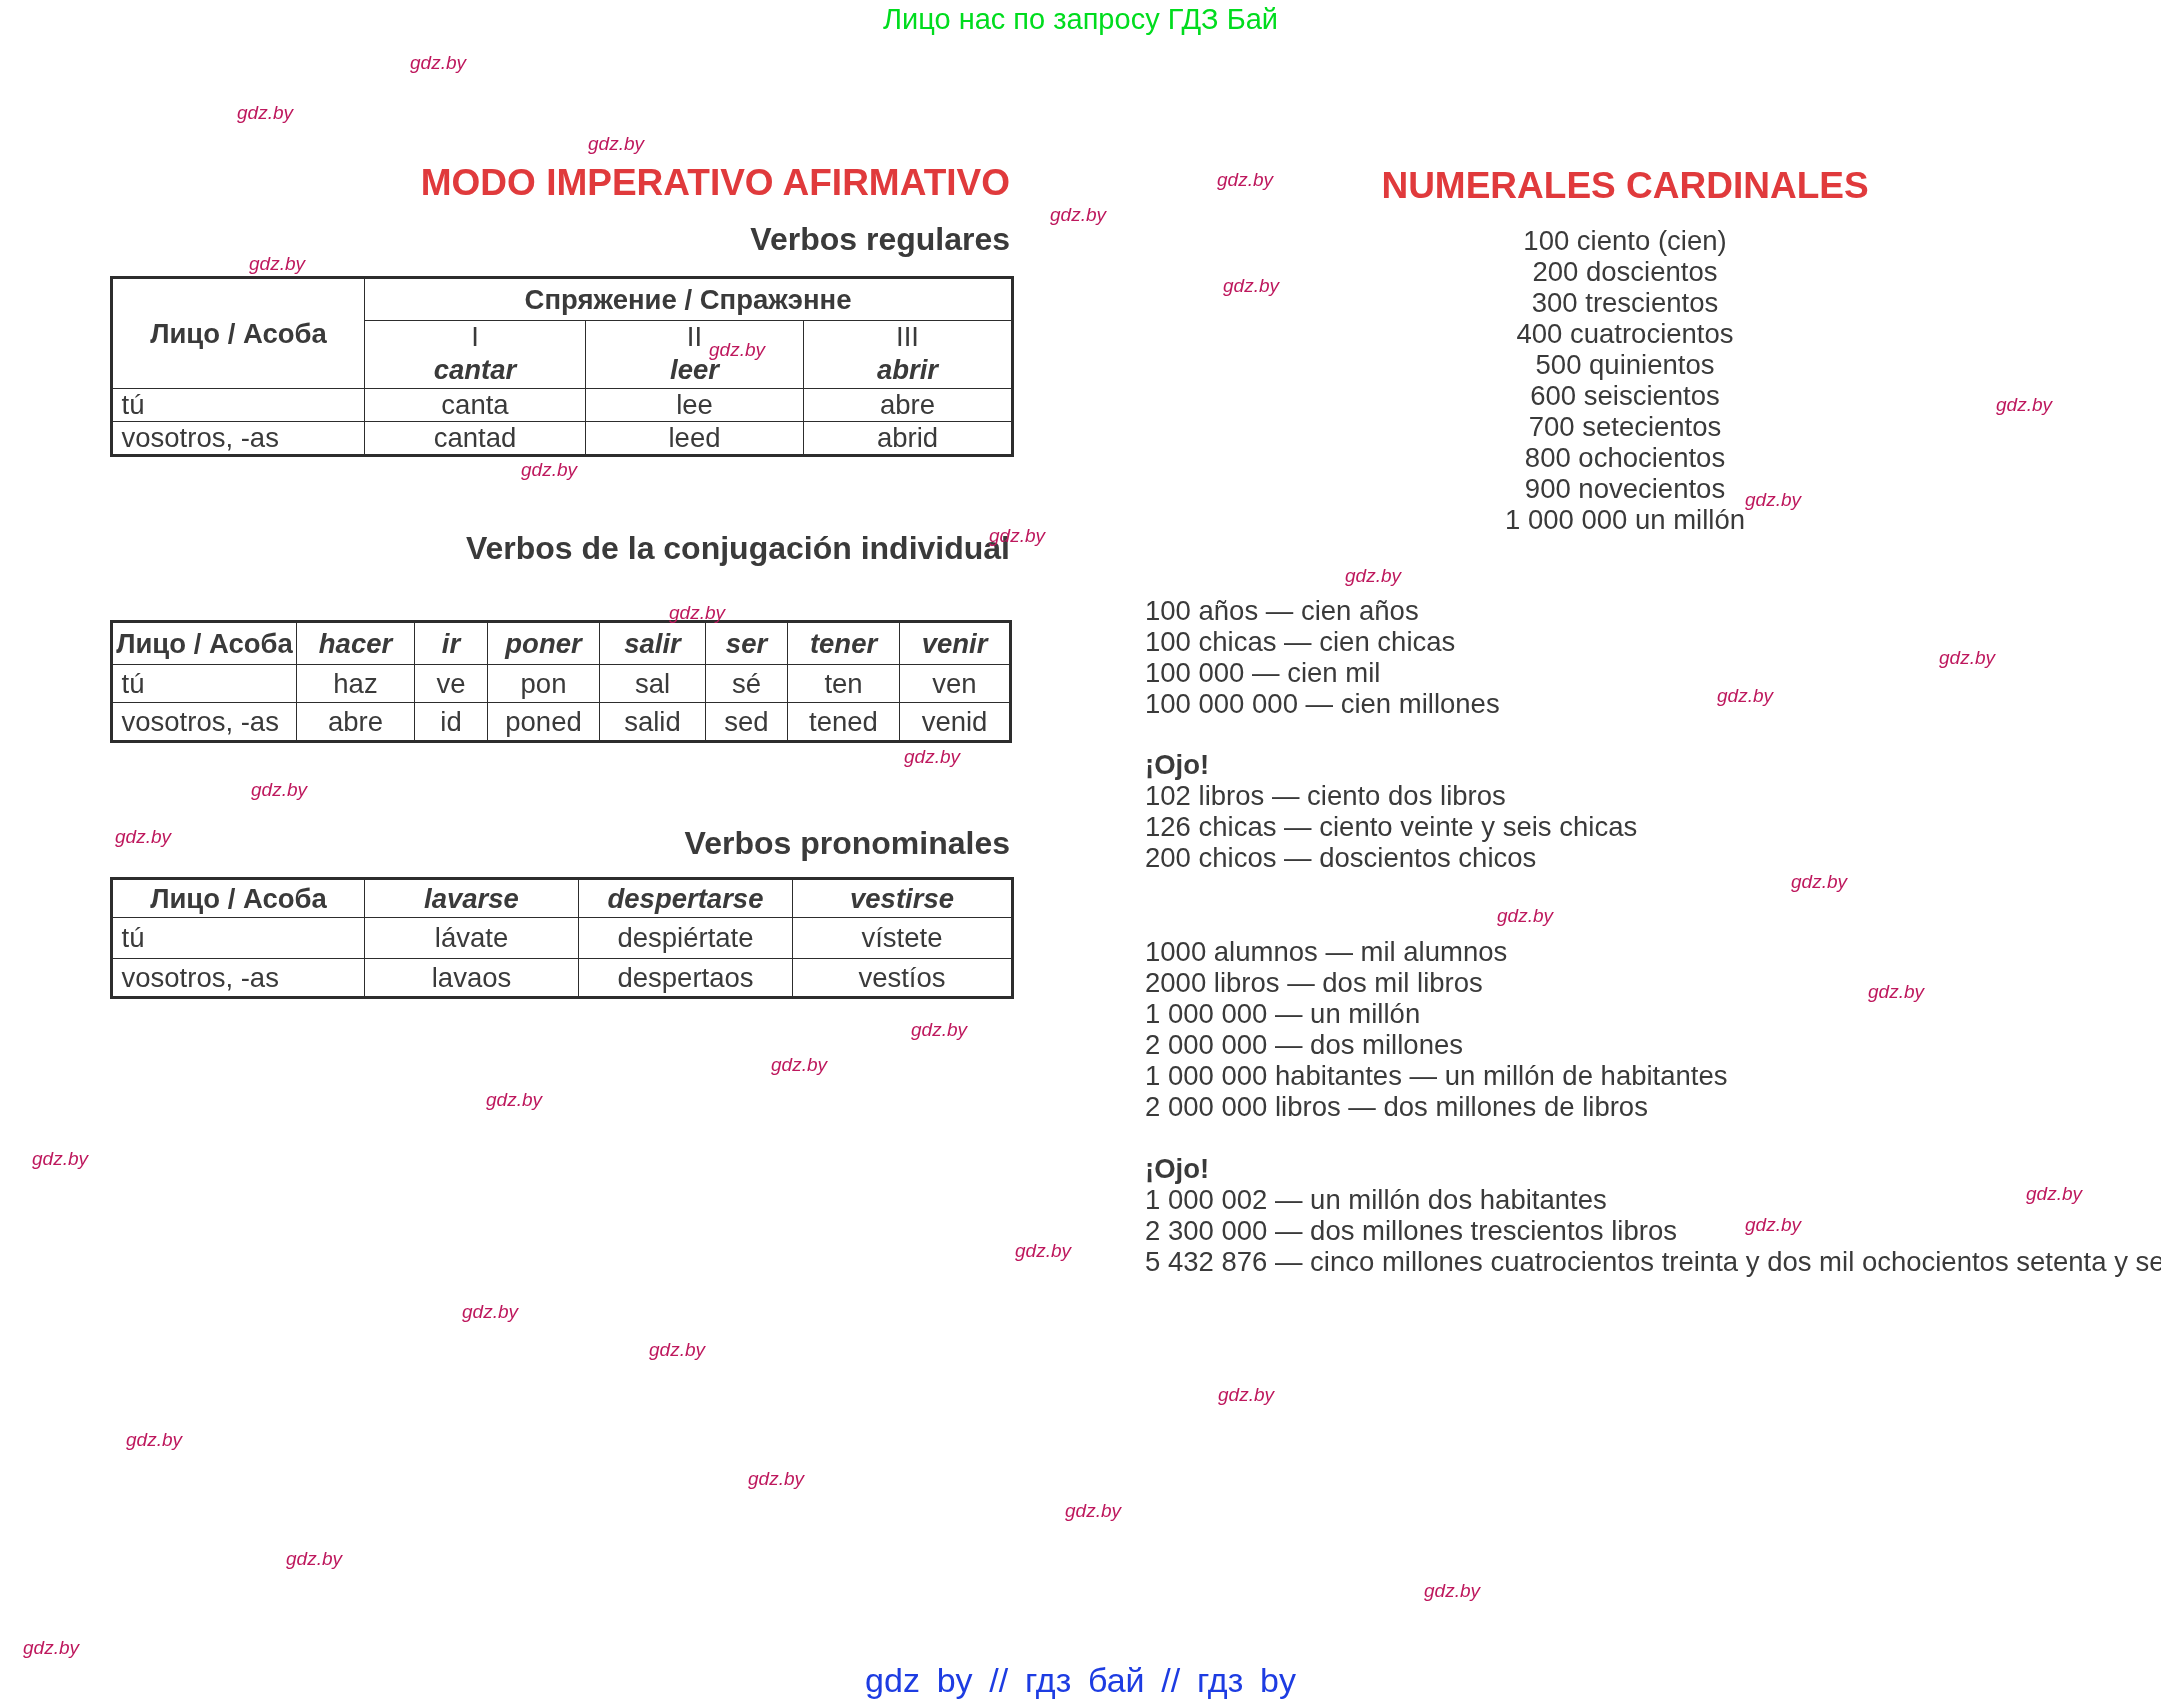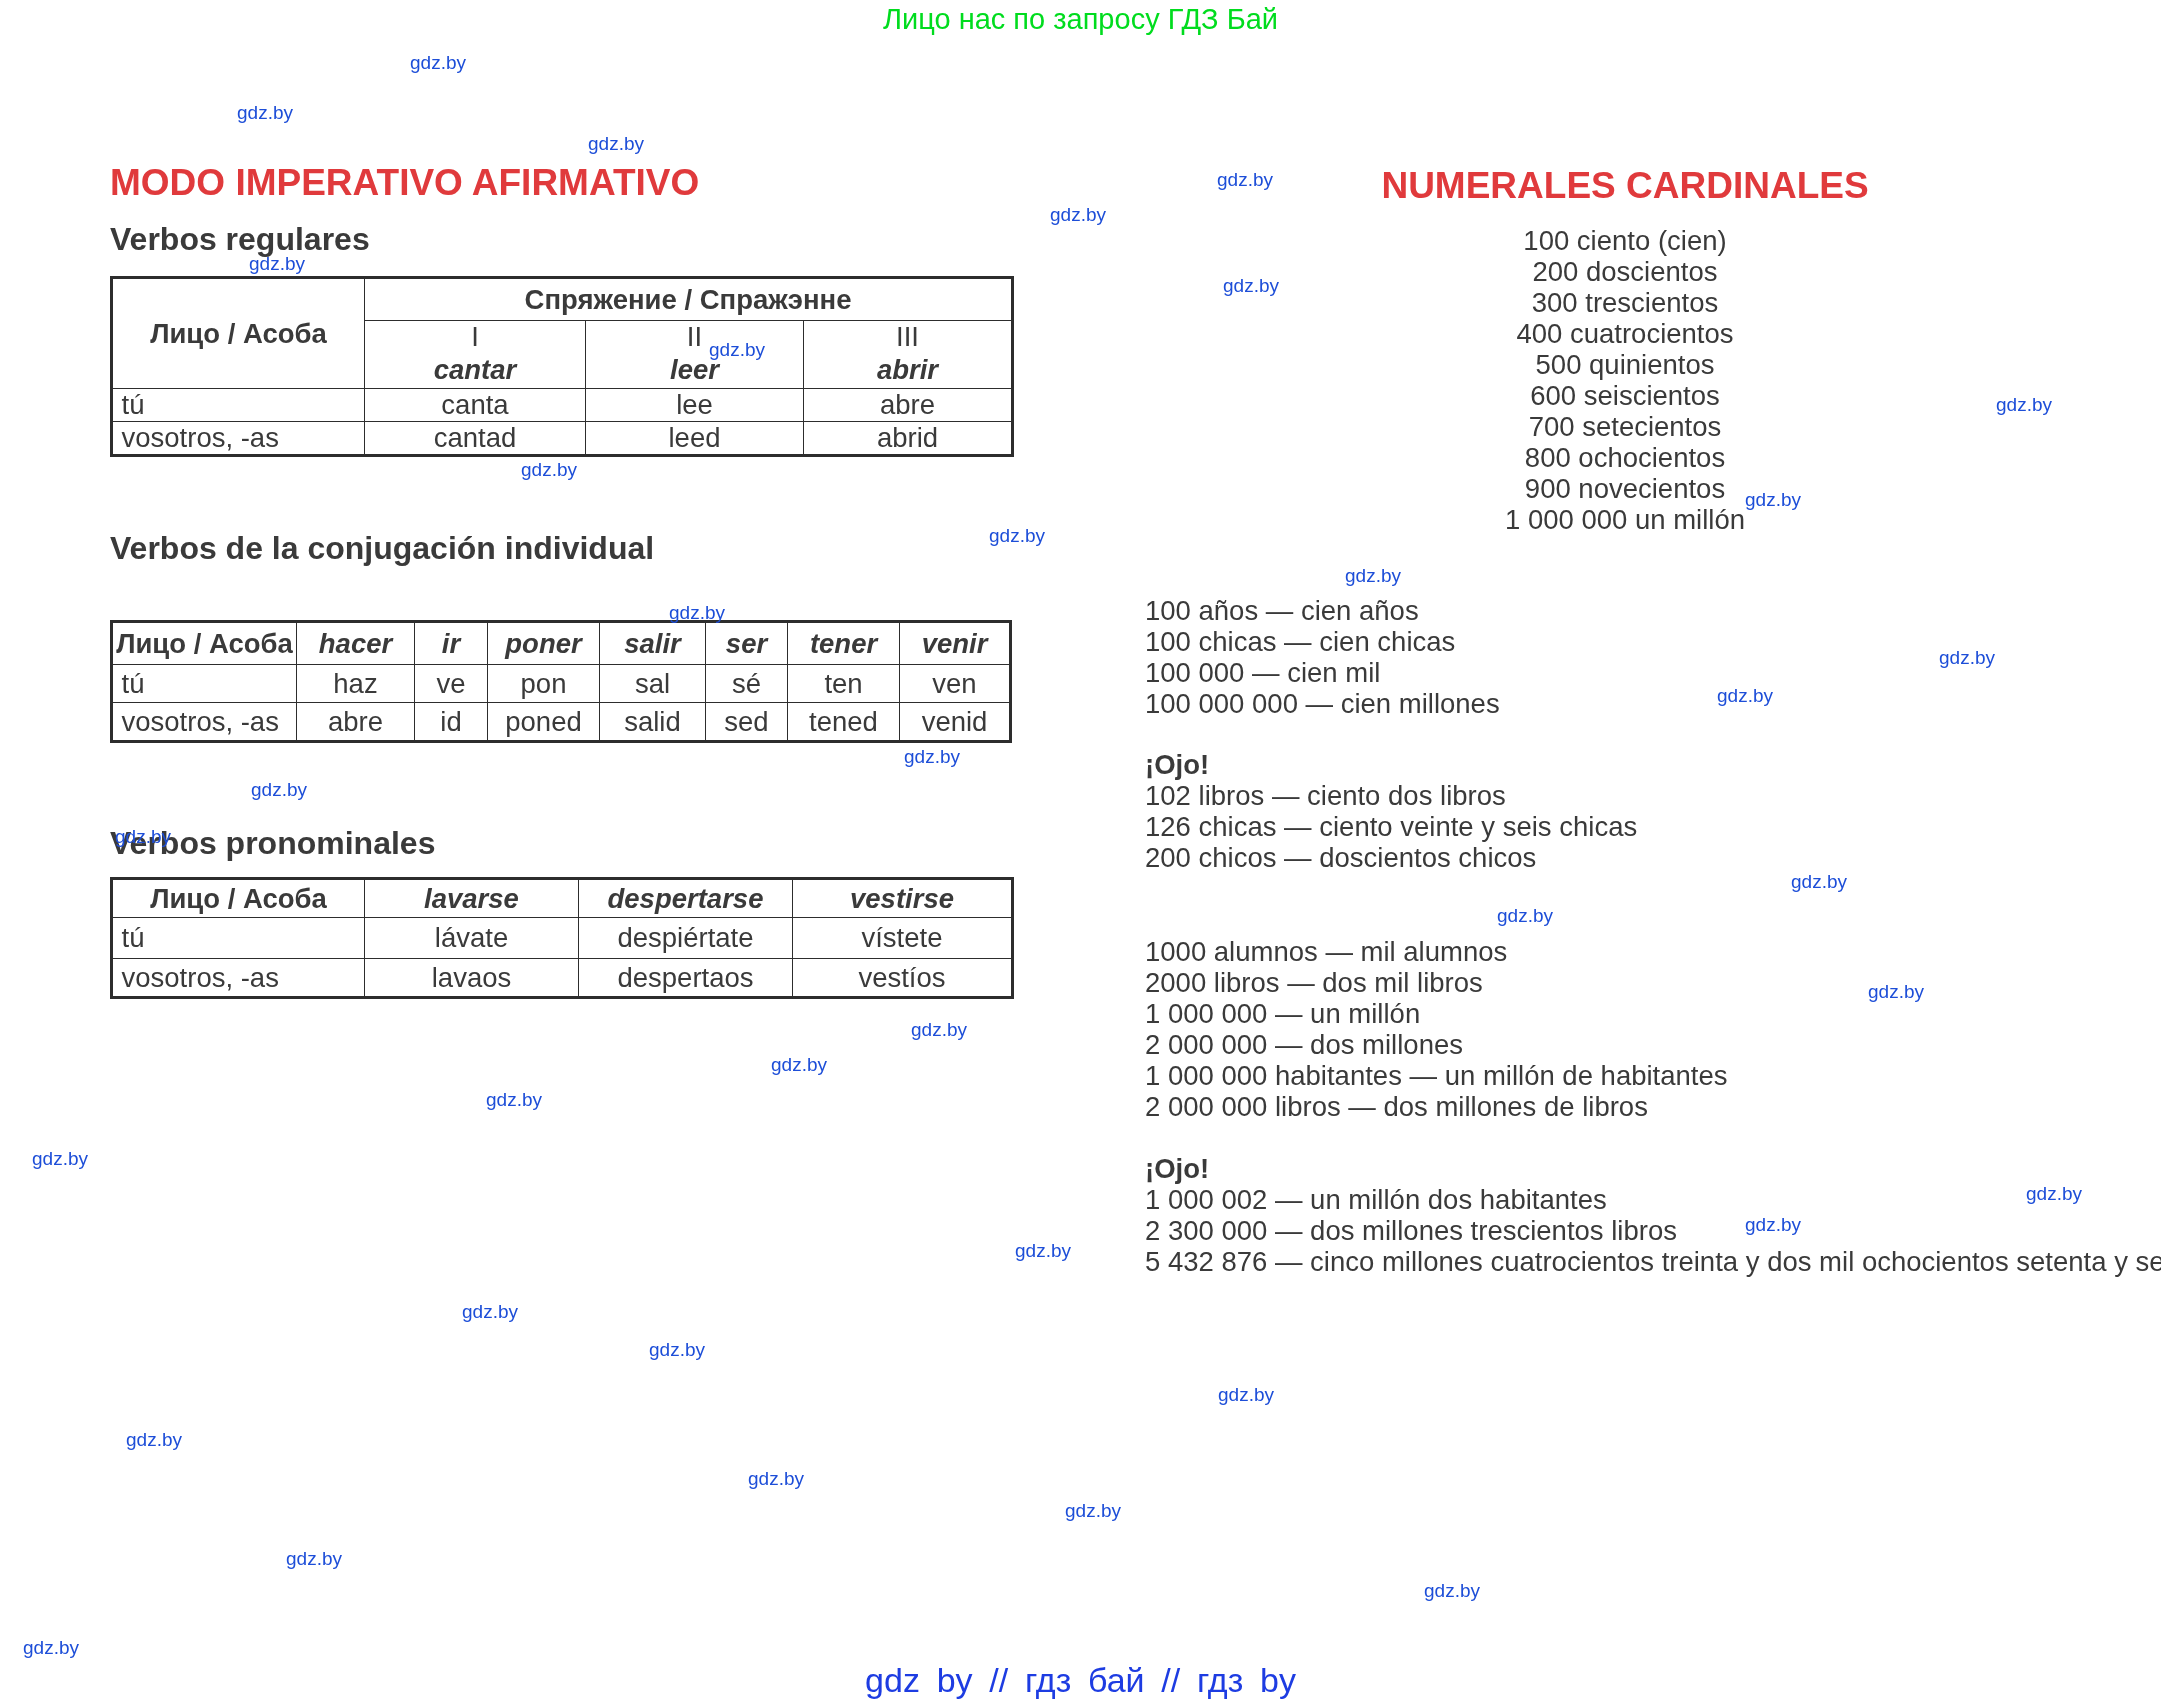--- a/index.html
+++ b/index.html
@@ -4,42 +4,42 @@
 <style>
   html,body{margin:0;padding:0;background:#ffffff;}
   .page{
     position:relative;width:2161px;height:1703px;background:#ffffff;
     font-family:"Liberation Sans","DejaVu Sans",sans-serif;color:#3a3a3a;overflow:hidden;
   }
   
   .banner{position:absolute;top:3.1px;left:0;width:100%;text-align:center;
     font-size:29px;color:#00dc1e;white-space:nowrap;}
   
-  .left-block{position:absolute;left:110px;width:900px;text-align:left;}
+  .left-block{position:absolute;left:110px;width:900px;text-align:right;}
   .right-block{position:absolute;left:1159px;width:932px;text-align:center;}
   .red-title{font-size:37px;font-weight:bold;color:#e03a3c;white-space:nowrap;}
   .sec-title{font-size:32px;font-weight:bold;color:#3a3a3a;white-space:nowrap;}
   
   table.tbl{position:absolute;border-collapse:collapse;table-layout:fixed;
     border:3.1px solid #2d2d2d;}
   table.tbl td{border:1.8px solid #2d2d2d;text-align:center;vertical-align:middle;
     font-size:27.5px;padding:0;overflow:hidden;}
   table.tbl td.lbl{text-align:left;padding-left:8.5px;}
   .corner,.group{font-weight:bold;}
   .verb{font-weight:bold;font-style:italic;}
   .sub .num{font-size:27.5px;line-height:30.5px;font-weight:normal;}
   .sub .inf{font-size:27.5px;line-height:34px;font-weight:bold;font-style:italic;}
   
   .hundreds{position:absolute;left:1159px;top:225px;width:932px;text-align:center;}
   .hundreds .line{font-size:27.5px;line-height:31px;white-space:nowrap;}
   .ex{position:absolute;left:1145px;text-align:left;}
   .ex .line{font-size:27.5px;line-height:31px;white-space:nowrap;}
   .ojo{position:absolute;left:1145px;font-size:27.5px;font-weight:bold;white-space:nowrap;}
   
-  .wm{position:absolute;transform:translate(-50%,-50%);font-size:19px;color:#1d4ed8;white-space:nowrap;}
+  .wm{position:absolute;transform:translate(-50%,-50%);font-size:19px;color:#be185d;white-space:nowrap;font-style:italic;}
   
   .footer{position:absolute;top:1661px;left:0;width:100%;text-align:center;
     font-size:34px;color:#1d3ce2;word-spacing:7.3px;white-space:nowrap;}
 </style>
 </head>
 <body>
 
 <div class="page">
 
   <div class="banner">Лицо нас по запросу ГДЗ Бай</div>

